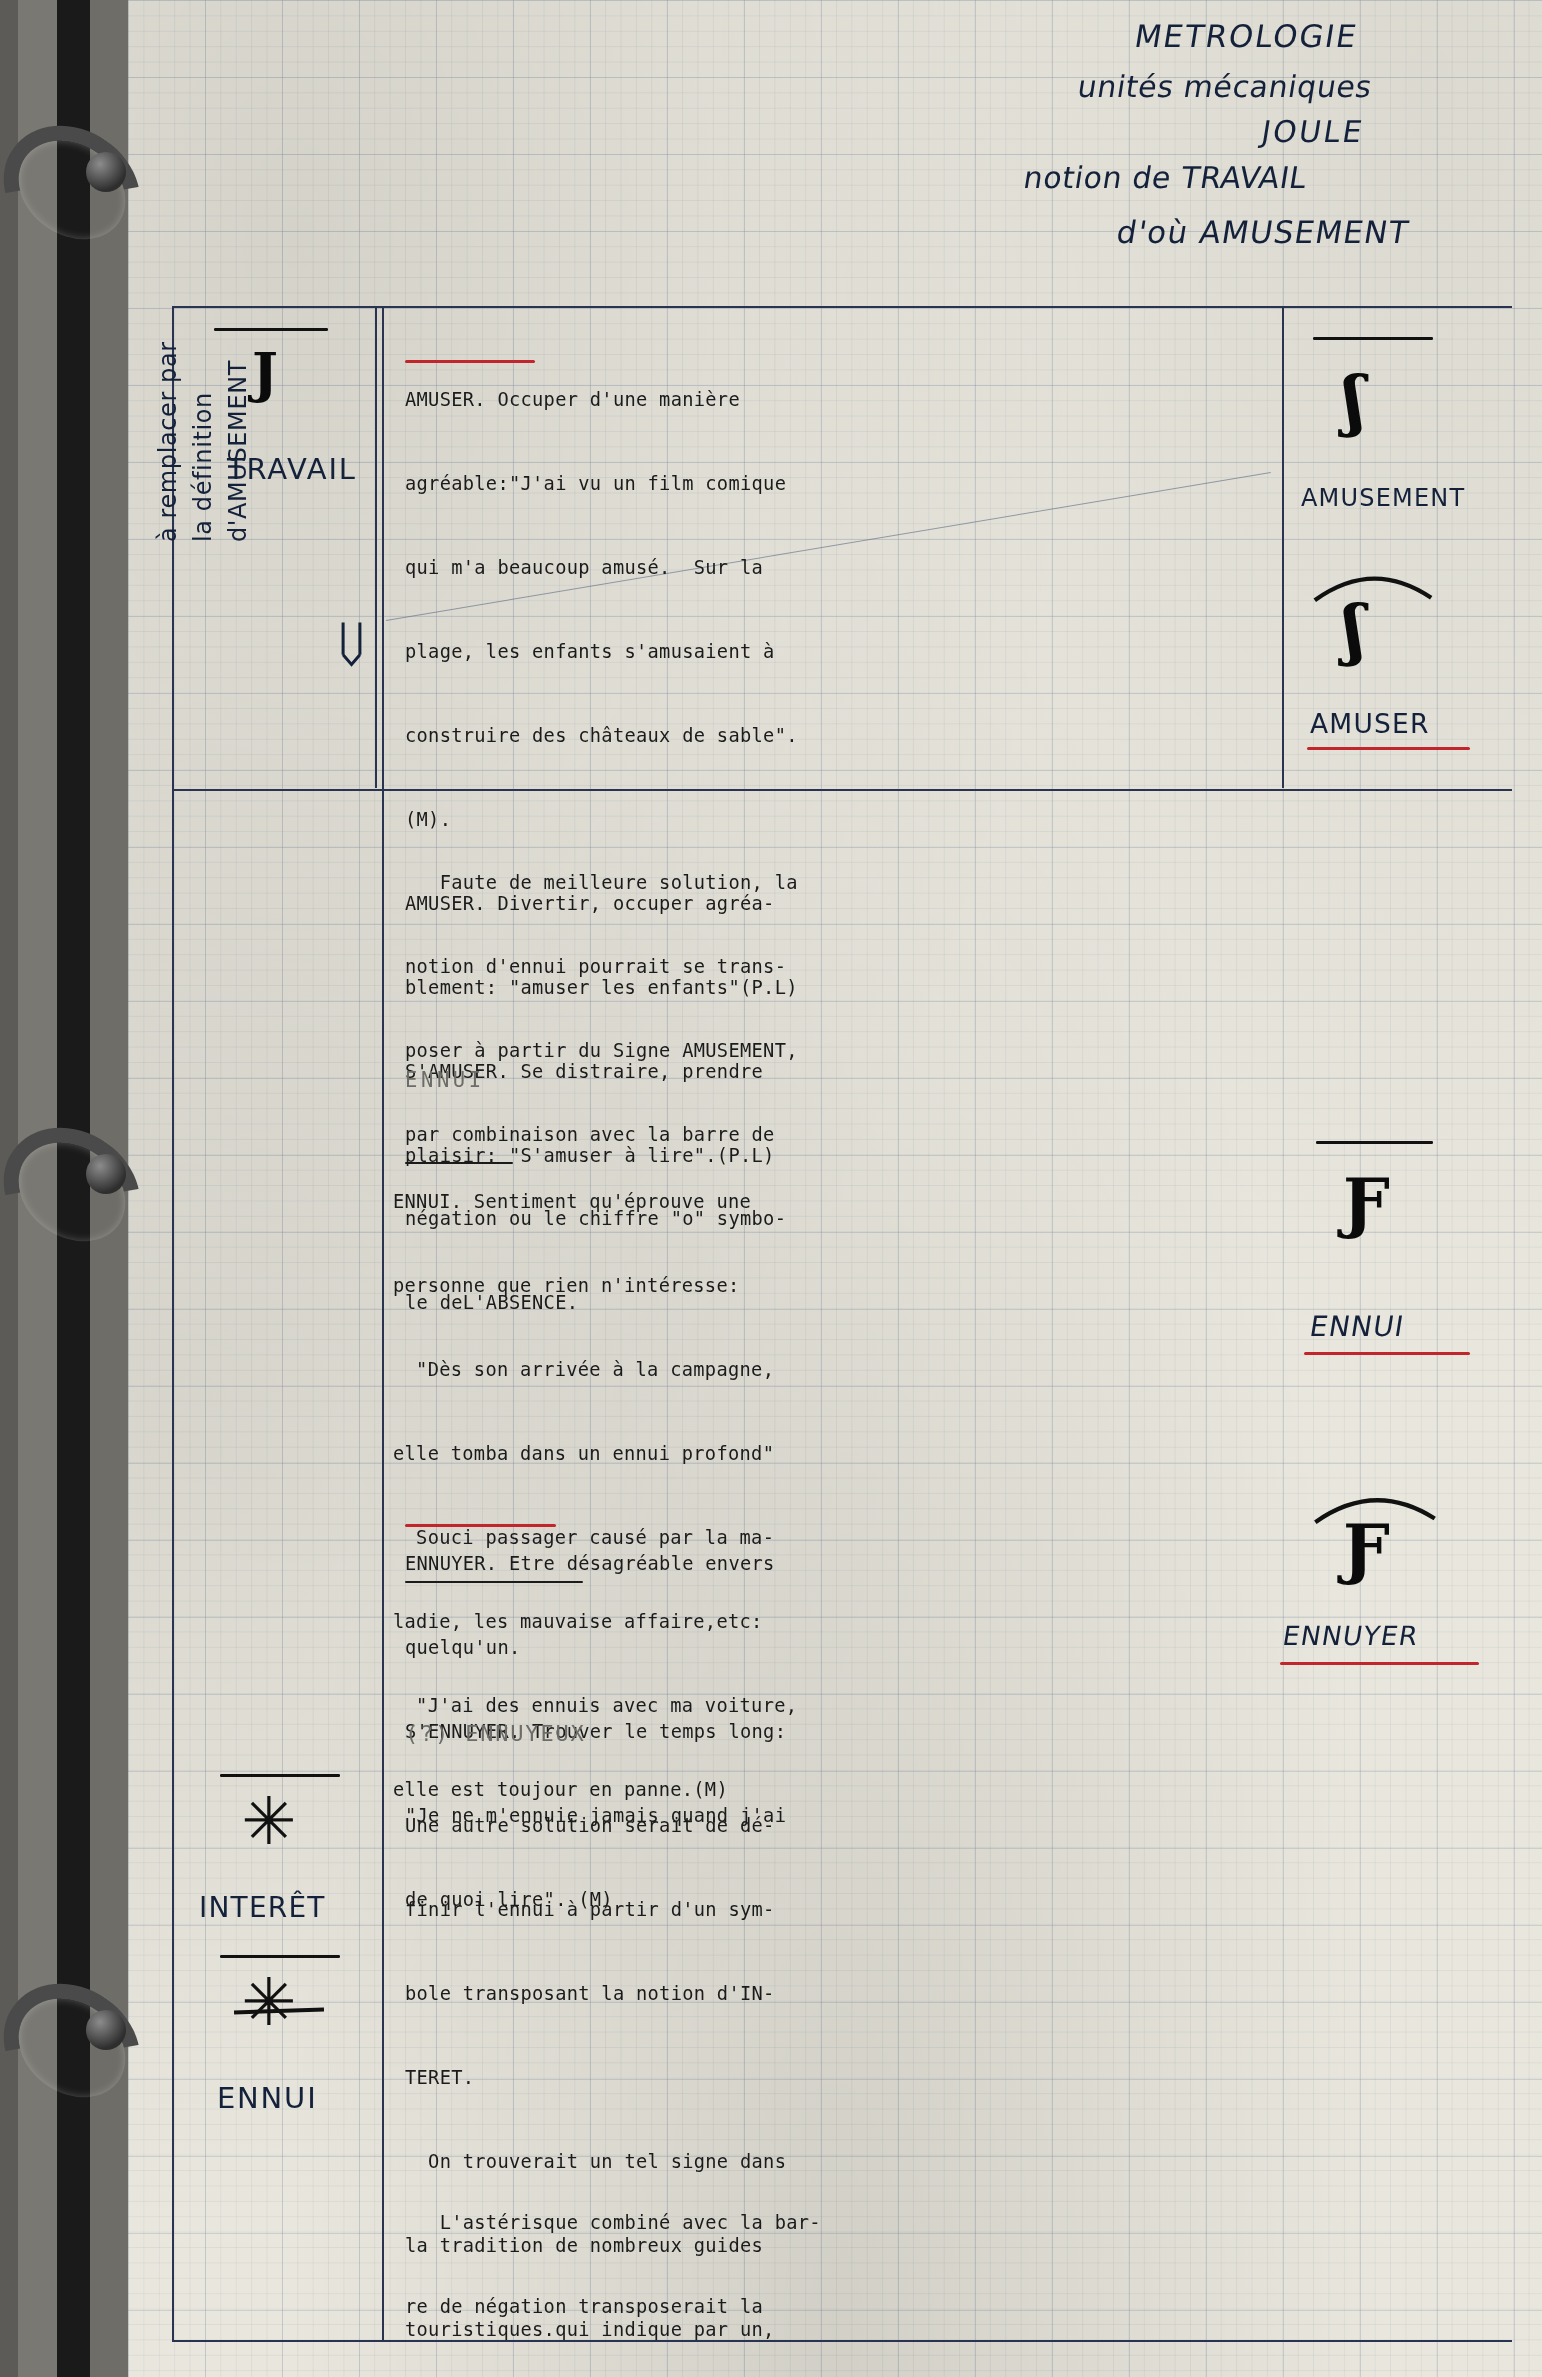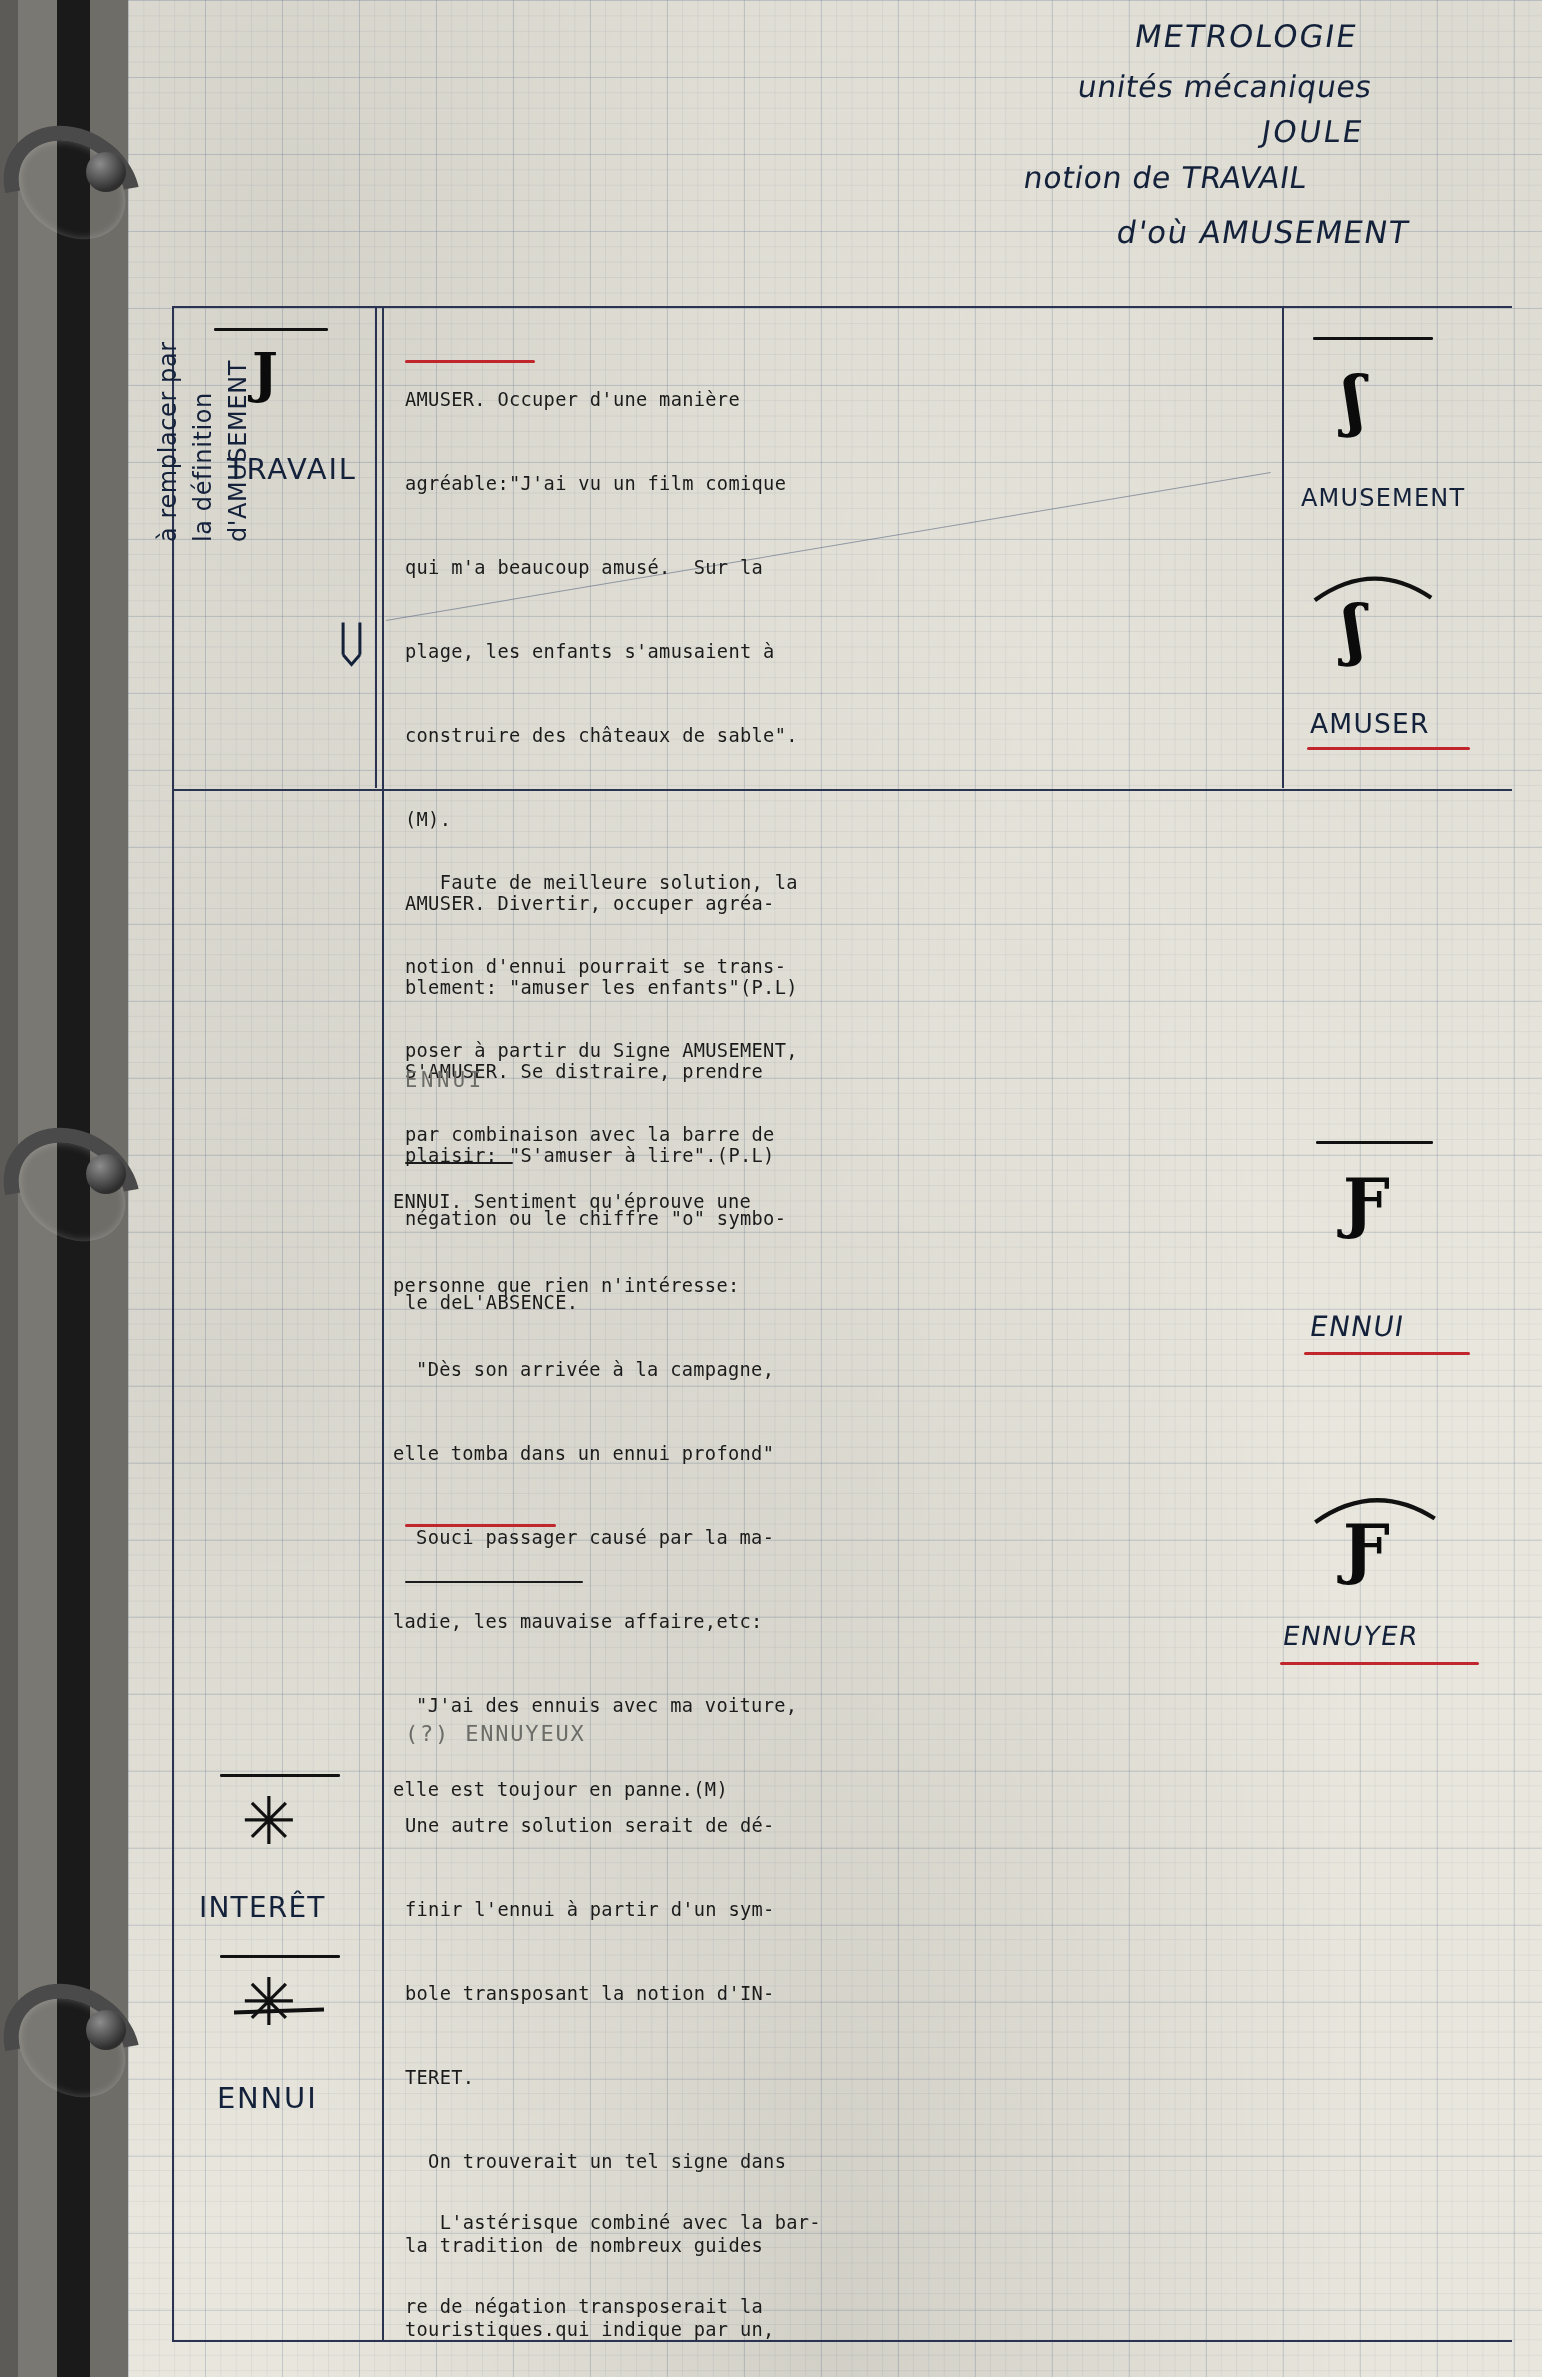--- a/index.html
+++ b/index.html
@@ -180,20 +180,27 @@
     <div>personne que rien n'intéresse:</div>
     <div>  "Dès son arrivée à la campagne,</div>
     <div>elle tomba dans un ennui profond"</div>
     <div>  Souci passager causé par la ma-</div>
     <div>ladie, les mauvaise affaire,etc:</div>
     <div>  "J'ai des ennuis avec ma voiture,</div>
     <div>elle est toujour en panne.(M)</div>
   </div>
   <div class="blackbar" style="left:405px;top:1162px;width:108px;height:1.8px;background:#1b1b1b;"></div>
 
+  <div class="typed" style="position:absolute;left:405px;top:1494px;">
+    <div>ENNUYER. Etre désagréable envers</div>
+    <div>quelqu'un.</div>
+    <div>S'ENNUYER. Trouver le temps long:</div>
+    <div>"Je ne m'ennuie jamais quand j'ai</div>
+    <div>de quoi lire". (M)</div>
+  </div>
   <div class="redline" style="left:405px;top:1524px;width:151px;"></div>
   <div class="blackbar" style="left:405px;top:1581px;width:178px;height:1.8px;background:#1b1b1b;"></div>
 
   <div class="typed faded stamp" style="position:absolute;left:405px;top:1720px;font-size:22px;letter-spacing:1.8px;text-align:right;">(?) ENNUYEUX</div>
 
   <div class="typed" style="position:absolute;left:405px;top:1756px;">
     <div>Une autre solution serait de dé-</div>
     <div>finir l'ennui à partir d'un sym-</div>
     <div>bole transposant la notion d'IN-</div>
     <div>TERET.</div>

